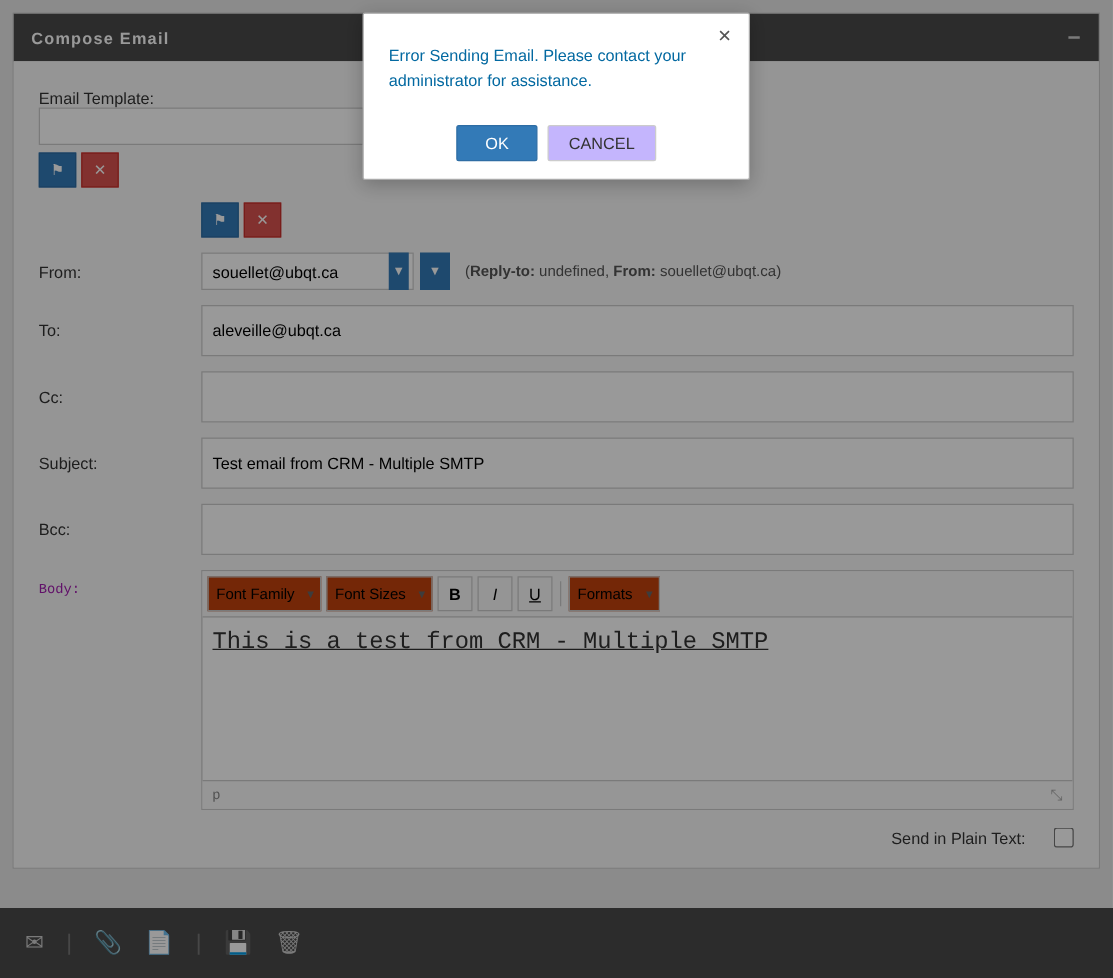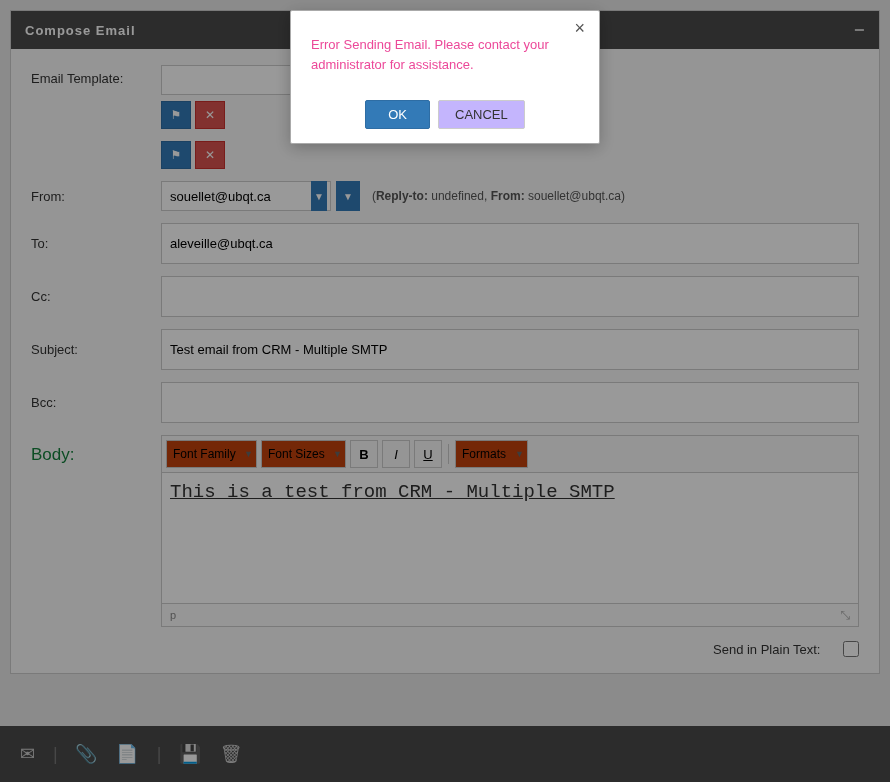--- a/index.html
+++ b/index.html
@@ -70,20 +70,21 @@
       font-size: 13px;
       height: 41px;
       background: #fff;
       outline: none;
     }
 
     .email-template-row {
       display: flex;
       align-items: flex-start;
       margin-bottom: 12px;
+      flex-direction: column;
     }
 
     .email-template-label {
       width: 130px;
       color: #333;
       font-size: 13px;
       padding-top: 6px;
       flex-shrink: 0;
     }
 
@@ -212,24 +213,25 @@
 
     
     .body-row {
       display: flex;
       align-items: flex-start;
       margin-bottom: 0;
     }
 
     .body-label {
       width: 130px;
-      color: #15803d;
-      font-size: 17px;
+      color: #a21caf;
+      font-size: 11px;
       padding-top: 10px;
       flex-shrink: 0;
+      font-family: Liberation Mono, monospace;
     }
 
     .body-editor-wrapper {
       flex: 1;
       border: 1px solid #ccc;
       background: #fff;
     }
 
     .editor-toolbar {
       display: flex;
@@ -395,21 +397,21 @@
       font-size: 18px;
       cursor: pointer;
       color: #555;
       line-height: 1;
       padding: 2px 4px;
     }
 
     .modal-body {
       padding: 24px 20px 16px 20px;
       font-size: 13px;
-      color: #ec4899;
+      color: #0369a1;
       line-height: 1.5;
     }
 
     .modal-footer {
       padding: 10px 16px 14px;
       display: flex;
       justify-content: center;
       gap: 8px;
     }
 

